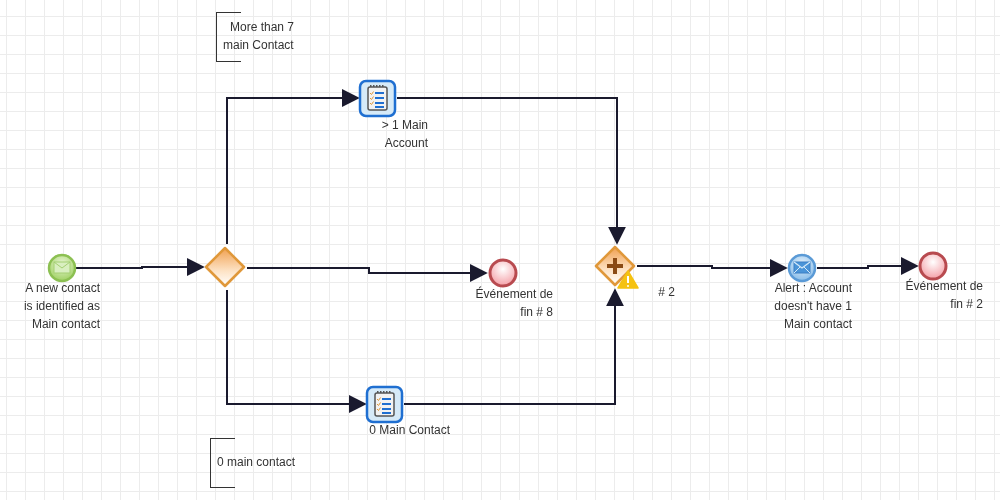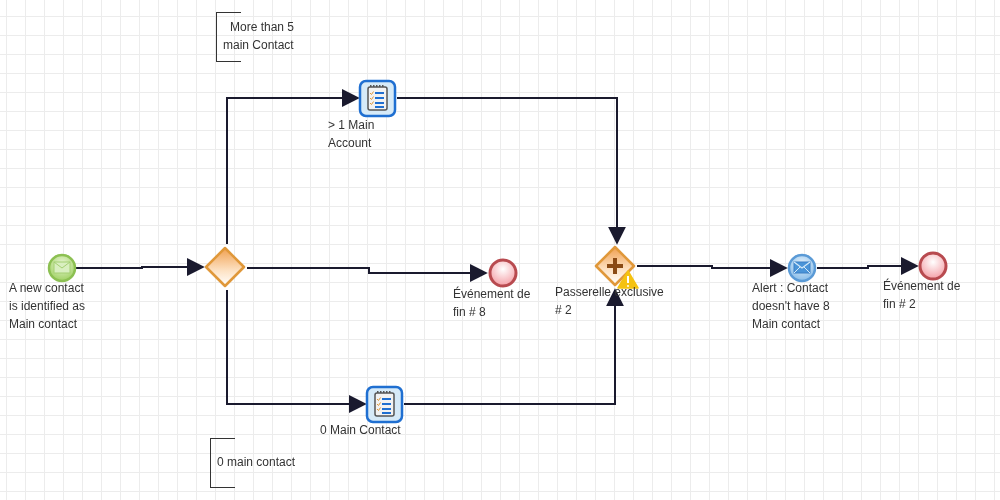--- a/index.html
+++ b/index.html
@@ -8,21 +8,21 @@
     background-color:#ffffff;
     background-image:
       linear-gradient(to right, #ececec 1px, transparent 1px),
       linear-gradient(to bottom, #ececec 1px, transparent 1px);
     background-size:19px 19px;
     background-position:6px 16px;
     font-family:"Liberation Sans", sans-serif;
   }
   svg#canvas { position:absolute; left:0; top:0; }
   .lbl {
-    position:absolute; font-size:12px; color:#333; text-align:left;
+    position:absolute; font-size:12px; color:#333; text-align:right;
     line-height:18px; white-space:nowrap;
   }
   .ann {
     position:absolute; font-size:12px; color:#333; line-height:18px;
     border-left:1px solid #333; border-top:1px solid #333; border-bottom:1px solid #333;
     border-right:none;
   }
   .ann-text { position:absolute; white-space:nowrap; }
 </style>
 </head>
@@ -127,55 +127,54 @@
     </g>
   </g>
 
   <g>
     <circle cx="933" cy="266" r="13" fill="url(#endGrad)" stroke="#b84a4f" stroke-width="3"></circle>
   </g>
 </svg>
 
 <div class="ann" style="left:216px; top:12px; width:24px; height:48px;">
   <div class="ann-text" style="left:10px; top:5px;">
-    <div style="padding-left:3px;">More than 5</div>
+    <div style="padding-left:3px;">More than 7</div>
     <div style="margin-left:-4px;">main Contact</div>
   </div>
 </div>
 <div class="ann" style="left:210px; top:438px; width:24px; height:48px;">
   <div class="ann-text" style="left:6px; top:14px;">0 main contact</div>
 </div>
 
-<div class="lbl" style="left:9px; top:279px; width:100px;">
+<div class="lbl" style="left:0; top:279px; width:100px;">
   <div>A new contact</div>
   <div>is identified as</div>
   <div>Main contact</div>
 </div>
 
 <div class="lbl" style="left:328px; top:116px; width:100px;">
   <div>&gt; 1 Main</div>
   <div>Account</div>
 </div>
 
 <div class="lbl" style="left:453px; top:285px; width:100px;">
   <div>Événement de</div>
   <div>fin # 8</div>
 </div>
 
 <div class="lbl" style="left:320px; top:421px; width:130px;">
   <div>0 Main Contact</div>
 </div>
 
 <div class="lbl" style="left:555px; top:283px; width:120px;">
-  <div>Passerelle exclusive</div>
   <div># 2</div>
 </div>
 
 <div class="lbl" style="left:752px; top:279px; width:100px;">
-  <div>Alert : Contact</div>
-  <div>doesn't have 8</div>
+  <div>Alert : Account</div>
+  <div>doesn't have 1</div>
   <div>Main contact</div>
 </div>
 
 <div class="lbl" style="left:883px; top:277px; width:100px;">
   <div>Événement de</div>
   <div>fin # 2</div>
 </div>
 
 </body></html>

